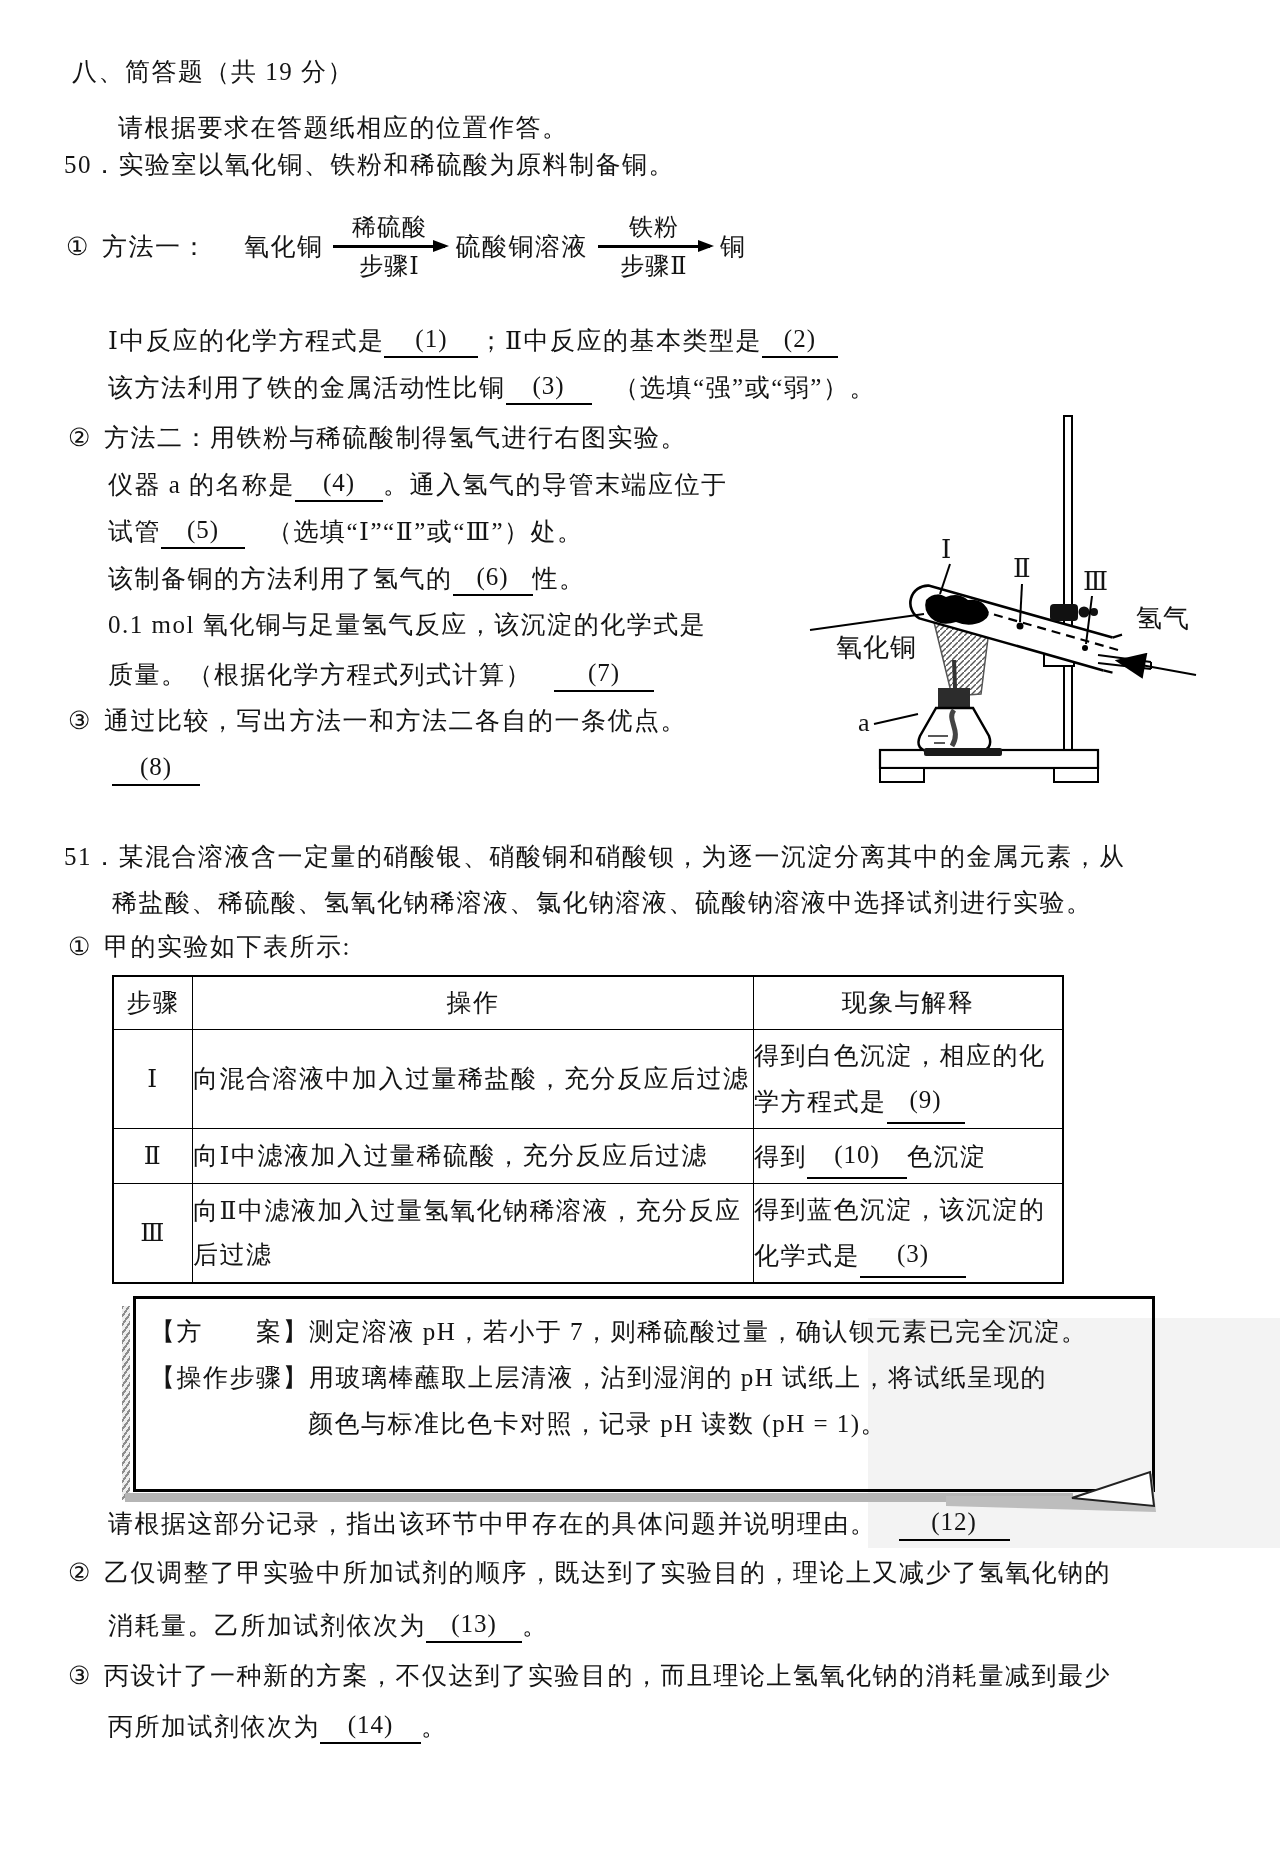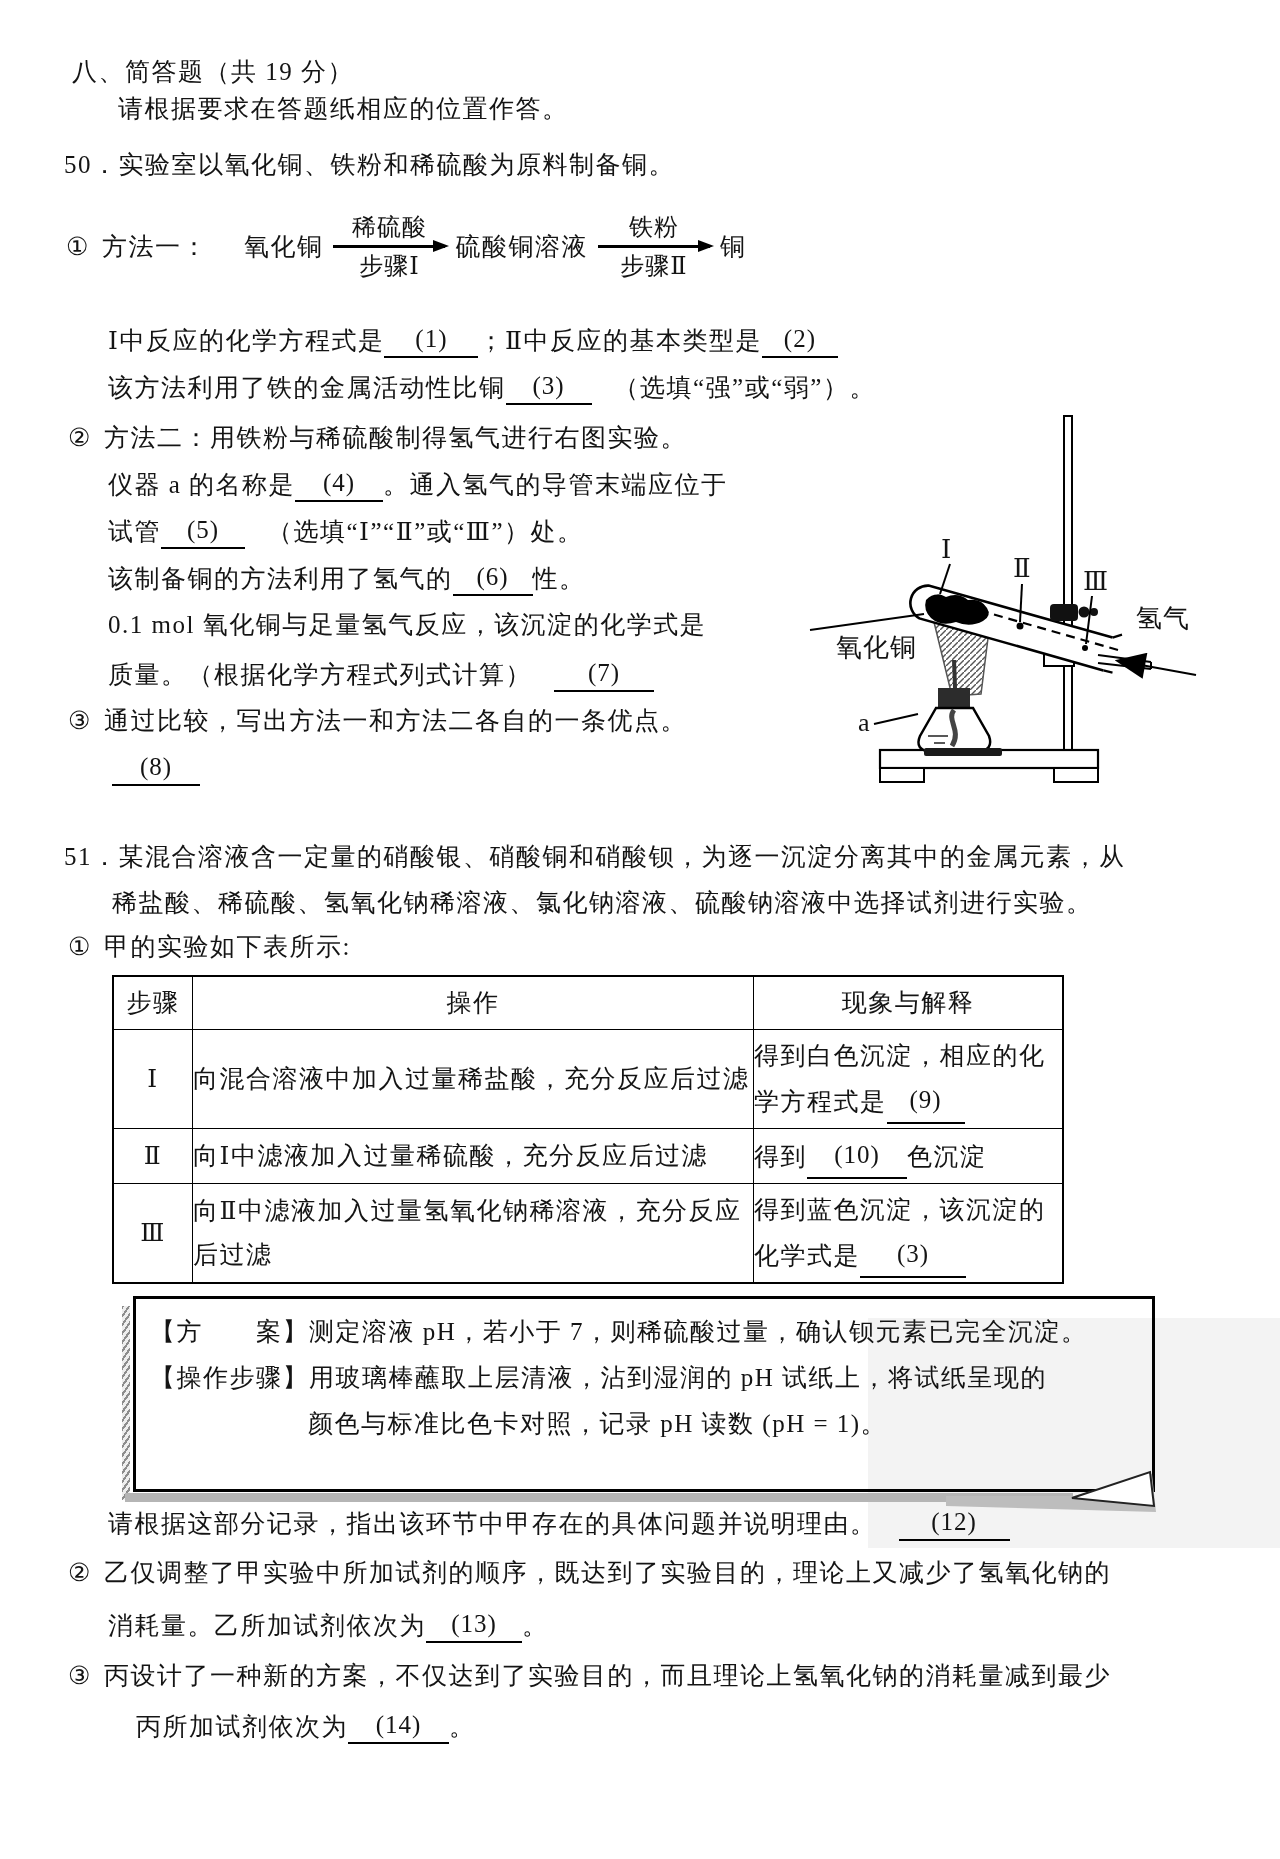--- a/index.html
+++ b/index.html
@@ -42,21 +42,21 @@
   svg .ol{fill:#fff;stroke:#000;}
   .apparatus{position:absolute;left:688px;top:402px;z-index:1;}
 </style>
 </head>
 <body>
 
 <div id="page">
   <div class="watermark"></div>
 
   <div class="line" style="left:72px;top:55px;">八、简答题（共 19 分）</div>
-  <div class="line" style="left:118px;top:92px;">请根据要求在答题纸相应的位置作答。</div>
+  <div class="line" style="left:118px;top:111px;">请根据要求在答题纸相应的位置作答。</div>
 
   <div class="line" style="left:64px;top:148px;">50．实验室以氧化铜、铁粉和稀硫酸为原料制备铜。</div>
 
   <div class="flow">
     <span class="marker">①</span>
     <span style="margin-right:30px;">方法一：</span>
     <span class="node">氧化铜</span>
     <span class="farrow">
       <span class="atop">稀硫酸</span>
       <span class="shaft"></span>
@@ -205,16 +205,16 @@
   </div>
   <div class="line" style="left:68px;top:1556px;">
     <span class="marker">②</span><span>乙仅调整了甲实验中所加试剂的顺序，既达到了实验目的，理论上又减少了氢氧化钠的</span>
   </div>
   <div class="line" style="left:108px;top:1607px;">
     <span>消耗量。乙所加试剂依次为</span><span class="blank" style="min-width:80px;">(13)</span><span>。</span>
   </div>
   <div class="line" style="left:68px;top:1659px;">
     <span class="marker">③</span><span>丙设计了一种新的方案，不仅达到了实验目的，而且理论上氢氧化钠的消耗量减到最少</span>
   </div>
-  <div class="line" style="left:108px;top:1708px;margin-left:28px;">
+  <div class="line" style="left:108px;top:1708px;">
     <span>丙所加试剂依次为</span><span class="blank" style="min-width:85px;">(14)</span><span>。</span>
   </div>
 </div>
 
 </body></html>

